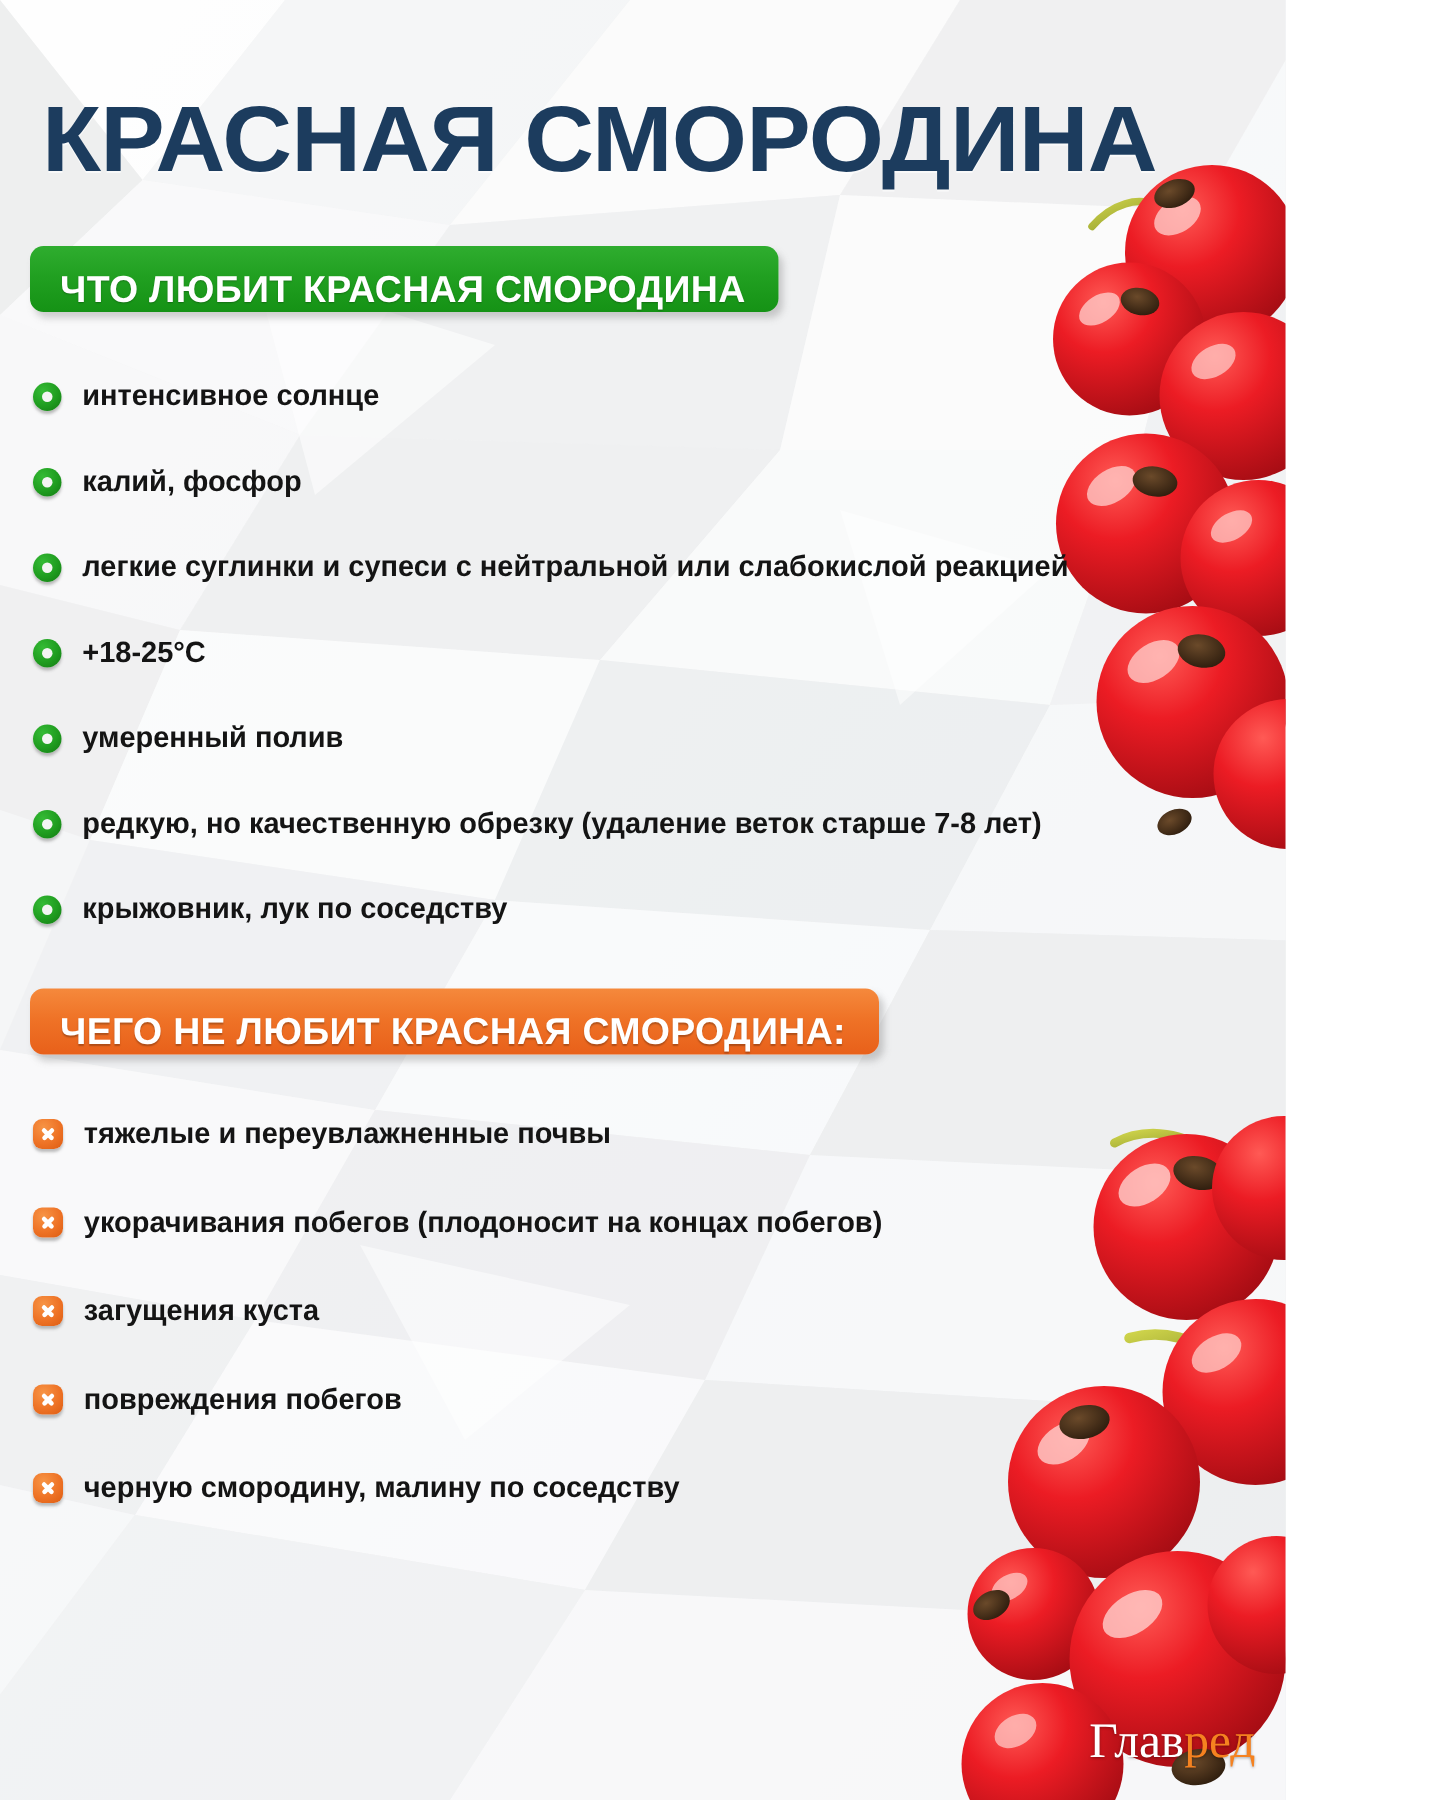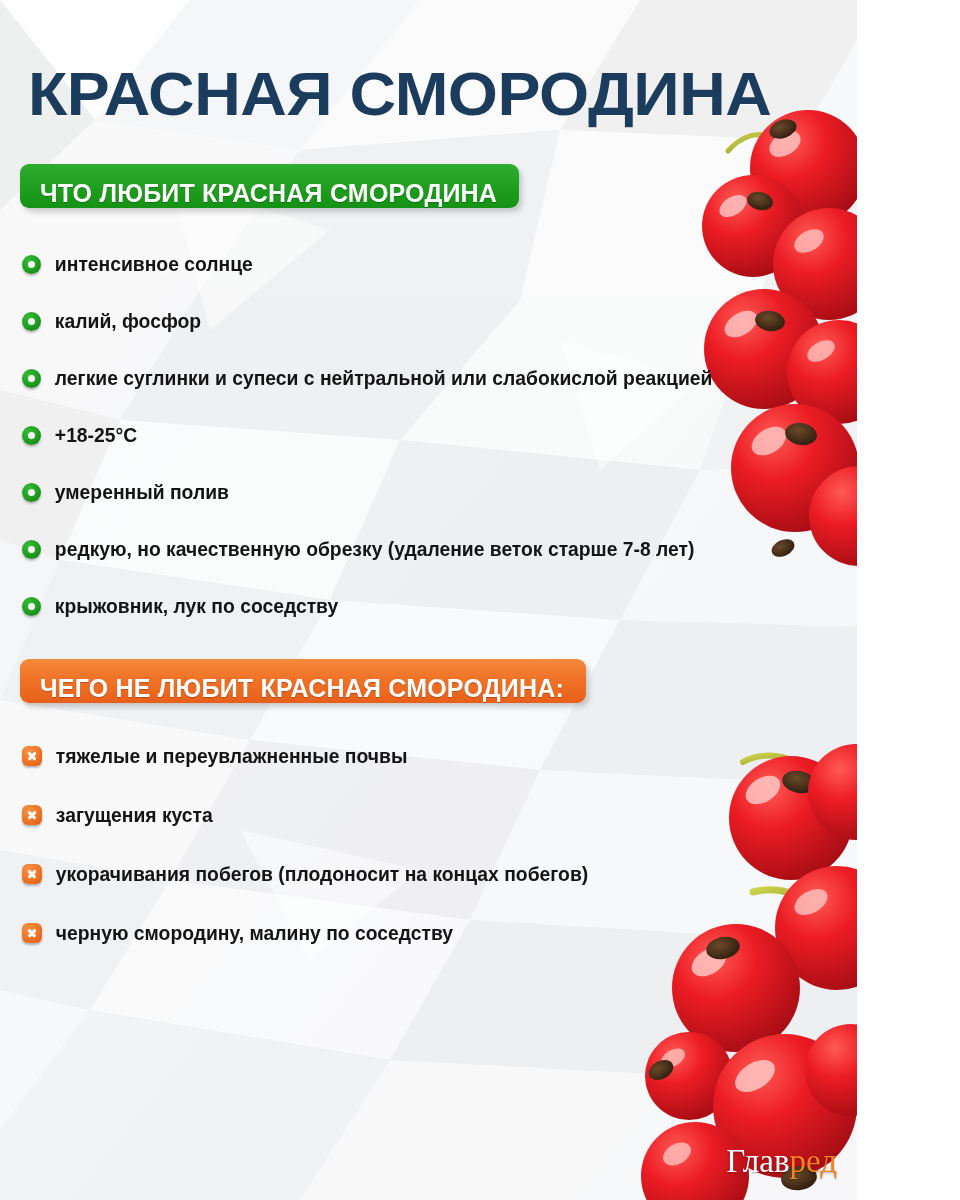--- a/index.html
+++ b/index.html
@@ -372,25 +372,29 @@
     <span>ЧЕГО НЕ ЛЮБИТ КРАСНАЯ СМОРОДИНА:</span>
   </div>
 
   <div class="list list-dislikes">
     <div class="row">
       <span class="bullet-cross"></span>
       <span class="row-text">тяжелые и переувлажненные почвы</span>
     </div>
     <div class="row">
       <span class="bullet-cross"></span>
+      <span class="row-text">укорачивания побегов (плодоносит на концах побегов)</span>
+    </div>
+    <div class="row">
+      <span class="bullet-cross"></span>
       <span class="row-text">загущения куста</span>
     </div>
     <div class="row">
       <span class="bullet-cross"></span>
-      <span class="row-text">укорачивания побегов (плодоносит на концах побегов)</span>
+      <span class="row-text">повреждения побегов</span>
     </div>
     <div class="row">
       <span class="bullet-cross"></span>
       <span class="row-text">черную смородину, малину по соседству</span>
     </div>
   </div>
 
   <div class="watermark">
     <span class="wm-a">Глав</span><span class="wm-b">ред</span>
   </div>

